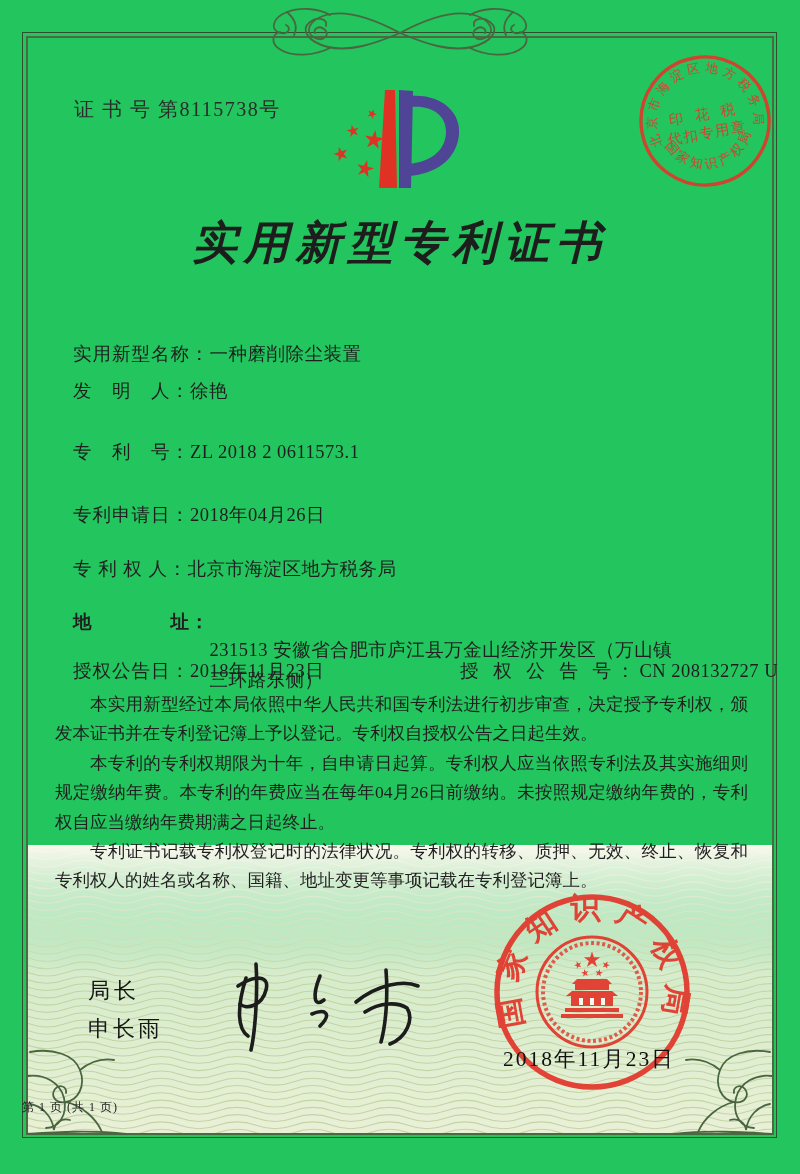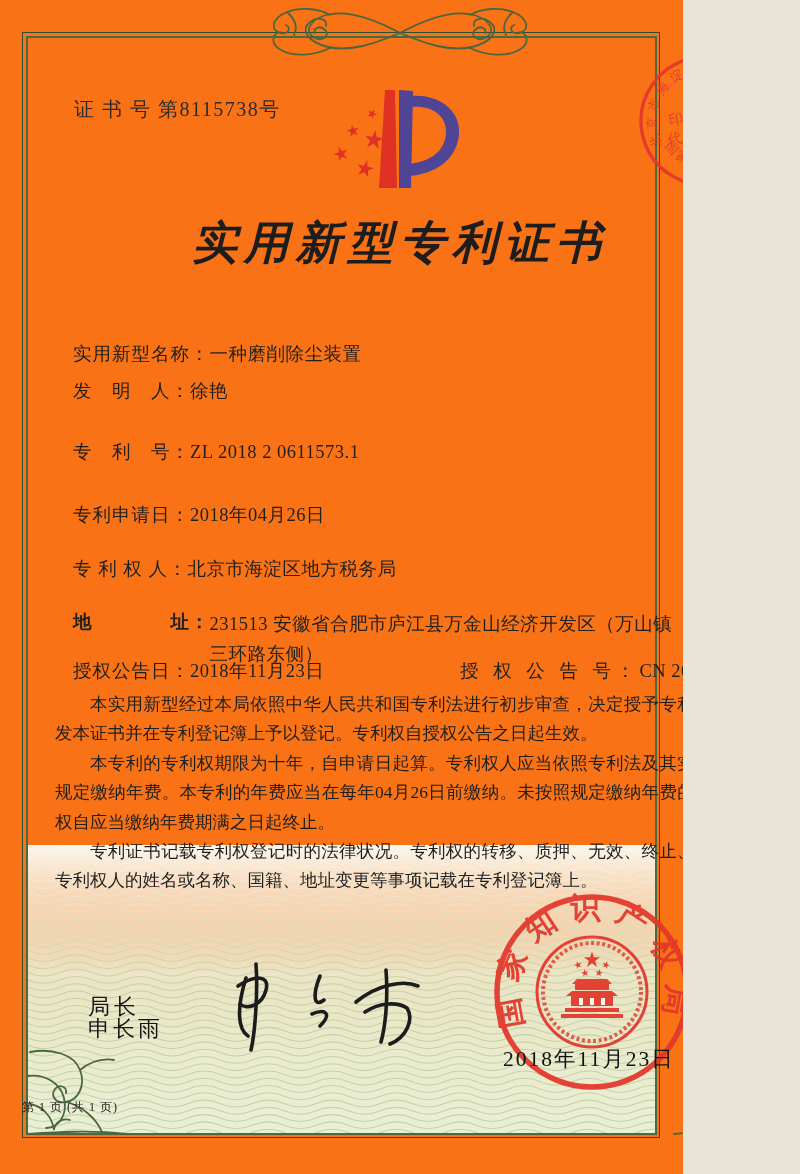--- a/index.html
+++ b/index.html
@@ -1,16 +1,16 @@
 <!DOCTYPE html>
 <html><head>
 <meta charset="utf-8">
 <style>
   html,body{margin:0;padding:0;background:#e8e4d8;}
-  .page{position:relative;width:683px;height:1174px;background:#f97316;
+  .page{position:relative;width:800px;height:1174px;background:#22c55e;
         font-family:"Liberation Serif","DejaVu Serif",serif;color:#222;overflow:hidden;}
 
   
   .frame{position:absolute;left:22px;top:32px;right:23px;bottom:36px;
          border:1.5px solid #2f4e2e;z-index:3;pointer-events:none;}
   .frame-inner{position:absolute;inset:2.5px;border:2.5px solid #4a6a41;}
 
   
   .wave-zone{position:absolute;left:28px;right:28px;top:845px;bottom:40px;z-index:1;
              background:linear-gradient(to bottom,rgba(233,240,215,0) 0,rgba(233,240,215,.9) 130px,#e9f0d7 100%);}
@@ -20,32 +20,32 @@
   .orn{position:absolute;z-index:4;pointer-events:none;}
 
   
   .cert-no{position:absolute;left:74px;top:96px;font-size:20px;letter-spacing:1.5px;color:#2b2b2b;z-index:5;}
   .logo{position:absolute;left:325px;top:70px;z-index:5;}
   .title{position:absolute;left:0;top:213px;width:800px;text-align:center;
          font-size:45px;font-weight:bold;letter-spacing:7px;color:#1d1d1d;z-index:5;font-style:italic;}
 
   .frow{position:absolute;left:73px;font-size:18.5px;color:#1f1f1f;z-index:5;white-space:nowrap;}
   .flabel{letter-spacing:1px;}
-  .fvalue{letter-spacing:.5px;}
+  .fvalue{letter-spacing:.5px;margin-top:26px;}
   .frow.addr{white-space:normal;width:620px;}
   .frow.addr .flabel{display:inline-block;vertical-align:top;font-weight:bold;}
   .frow.addr .fvalue{display:inline-block;width:478px;vertical-align:top;line-height:30px;}
   .pair2{position:absolute;left:387px;top:0;white-space:nowrap;}
   .pair2 .flabel{letter-spacing:5px;}
 
   .body-text{position:absolute;left:55px;top:690px;width:693px;font-size:17.5px;
              line-height:29.4px;text-align:justify;color:#1f1f1f;z-index:5;}
   .body-text p{margin:0;text-indent:2em;}
 
-  .signer-title{position:absolute;left:88px;top:976px;font-size:22px;letter-spacing:4px;color:#161616;z-index:6;margin-top:16px;}
+  .signer-title{position:absolute;left:88px;top:976px;font-size:22px;letter-spacing:4px;color:#161616;z-index:6;}
   .signer-name{position:absolute;left:88px;top:1014px;font-size:22px;letter-spacing:3px;color:#161616;z-index:6;}
   .signature{position:absolute;left:208px;top:948px;z-index:6;}
 
   .seal{position:absolute;left:487px;top:887px;z-index:5;opacity:.93;}
   .seal-date{position:absolute;left:503px;top:1044px;font-size:21.5px;letter-spacing:2px;color:#111;z-index:7;}
   .tax-stamp{position:absolute;left:630px;top:46px;z-index:6;opacity:.9;}
 
   .footer{position:absolute;left:22px;top:1099px;width:756px;text-align:left;
           font-size:12px;letter-spacing:1px;color:#222;z-index:5;}
 </style>

